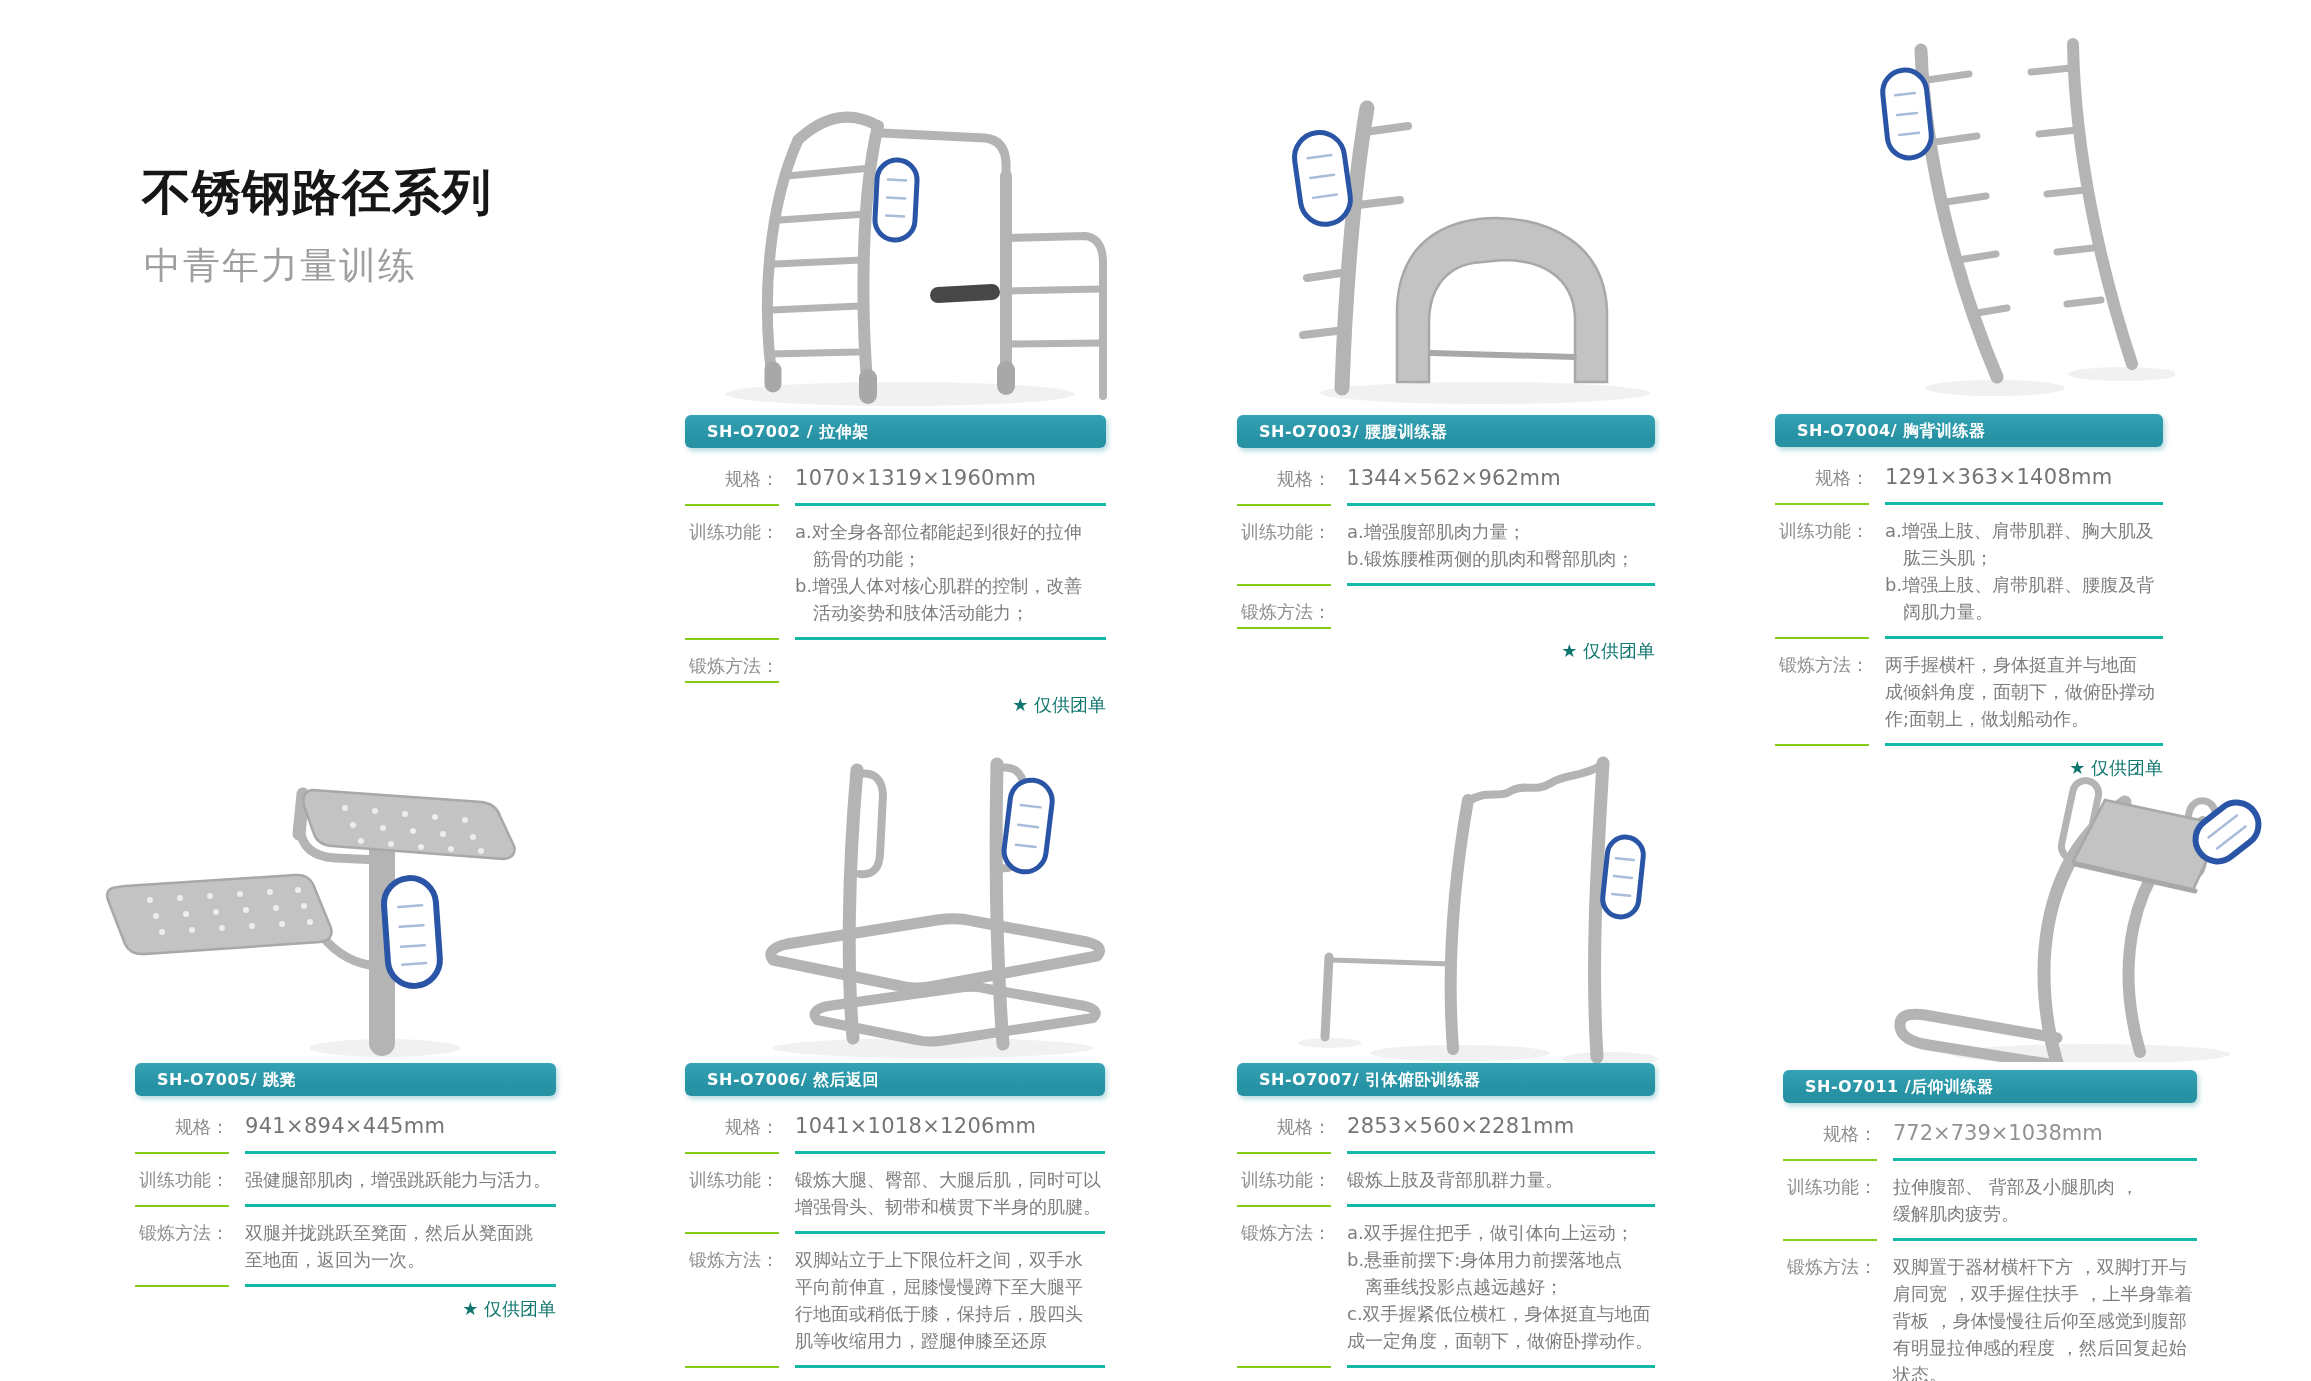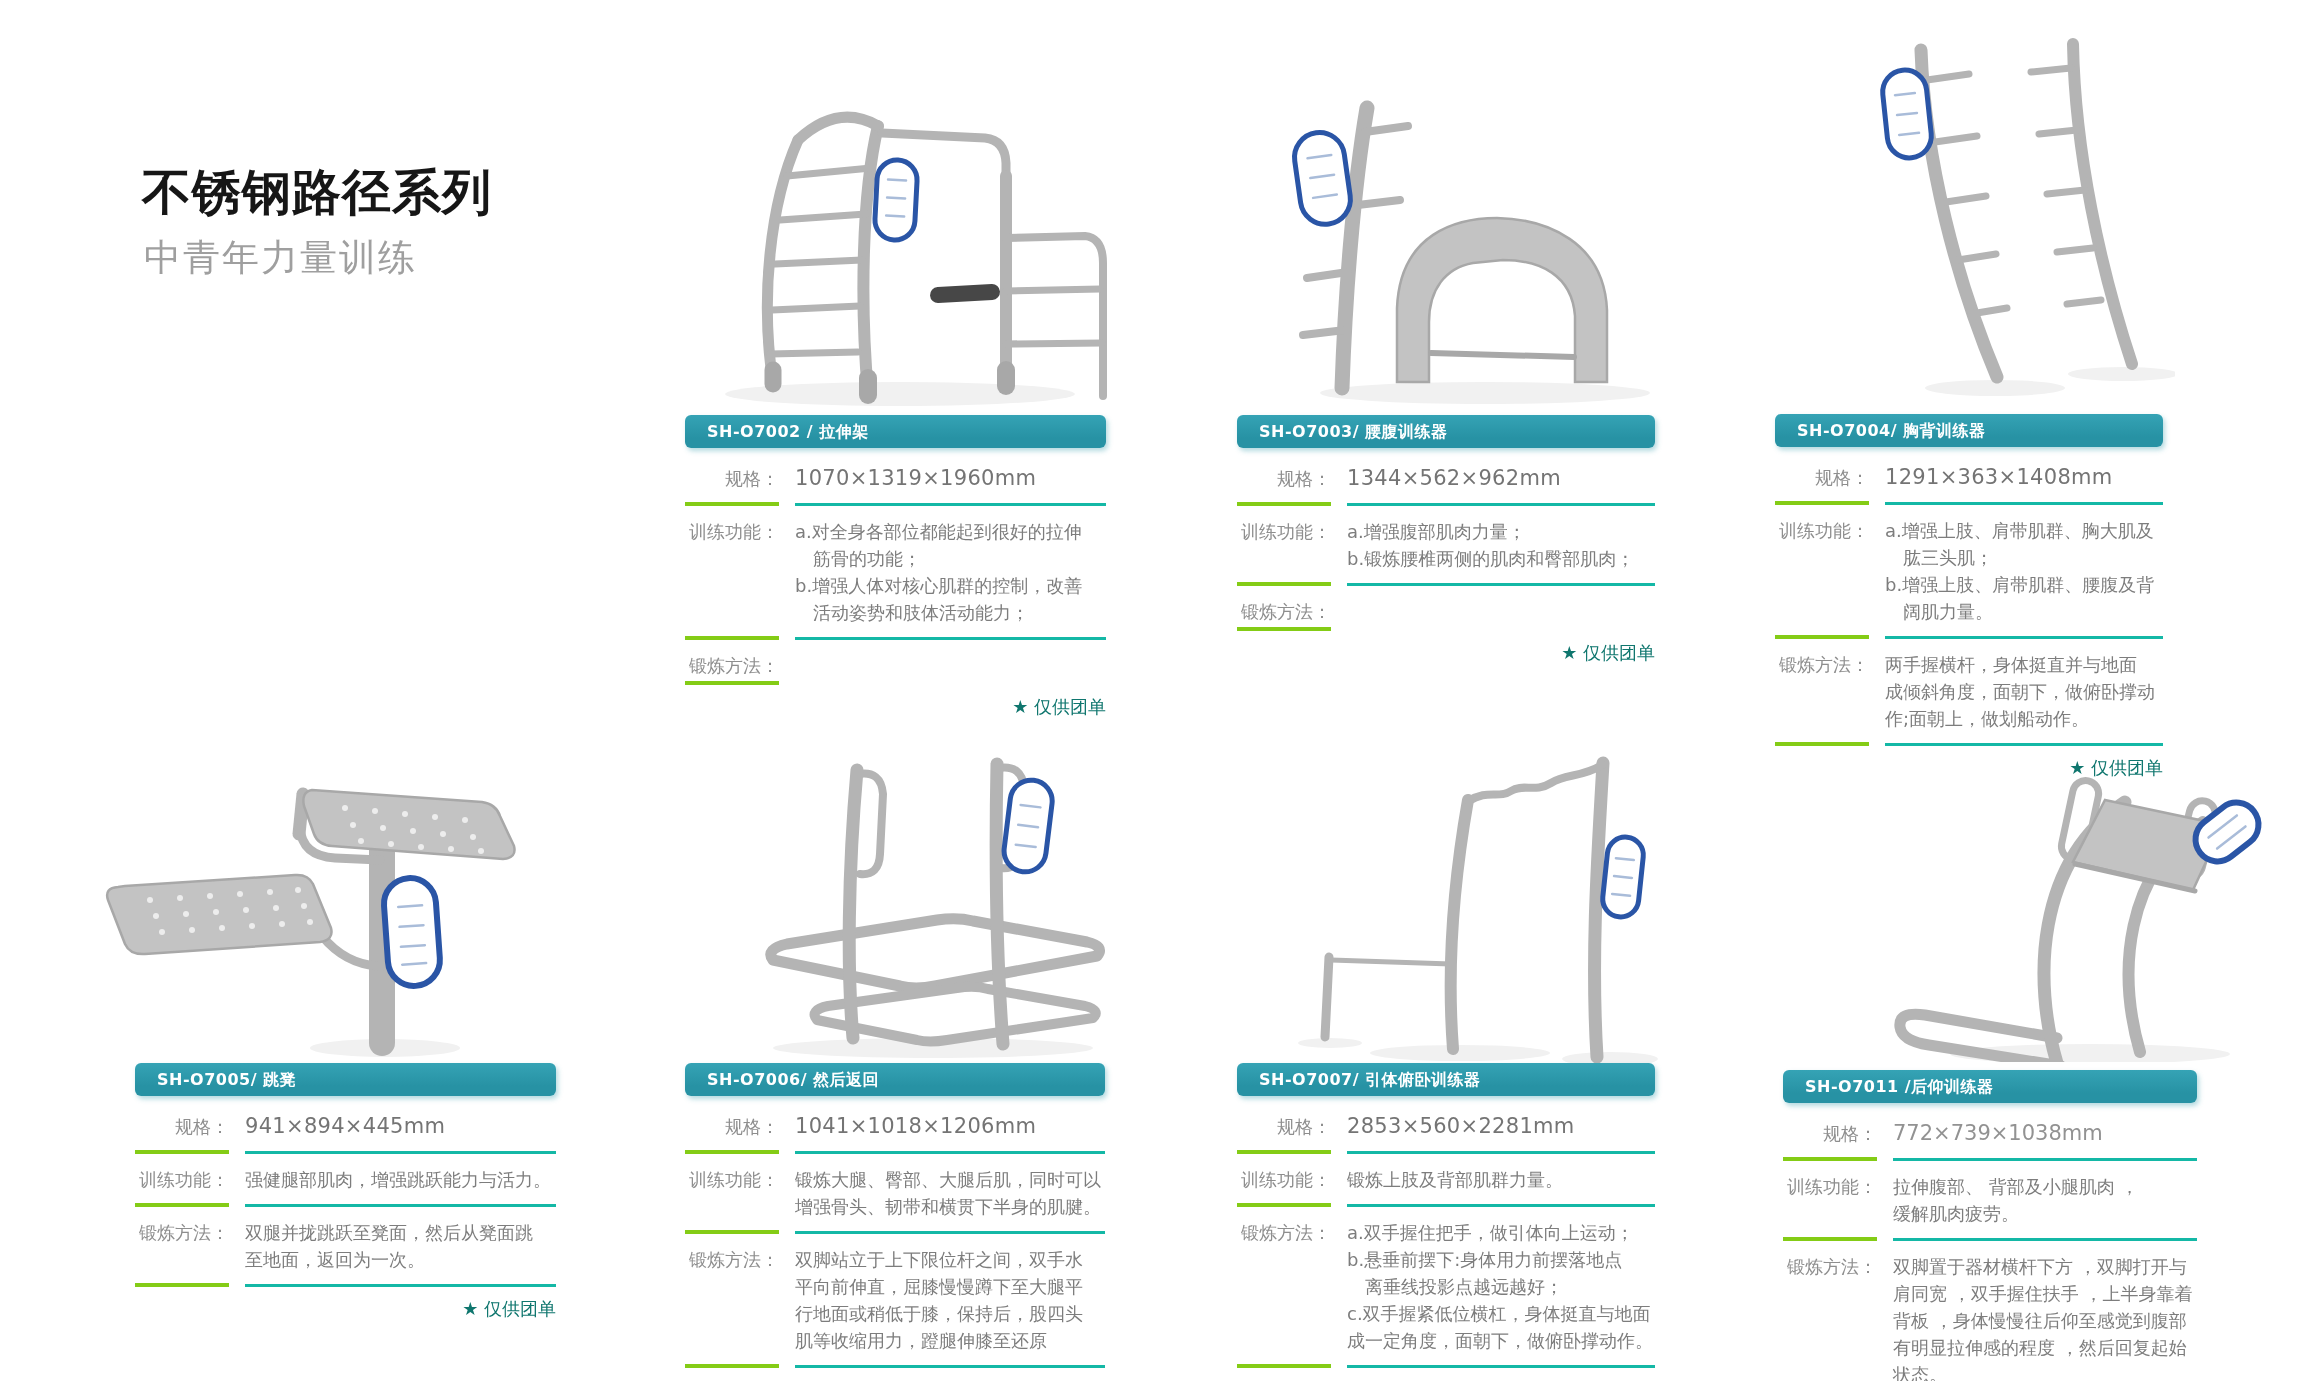--- a/index.html
+++ b/index.html
@@ -4,38 +4,38 @@
 <style>
   html,body { margin:0; padding:0; background:#ffffff; }
   .page {
     position:relative; width:2311px; height:1381px; background:#ffffff;
     overflow:hidden; font-family:"DejaVu Sans","Liberation Sans",sans-serif;text-decoration:underline;
   }
 
   
   .brand { position:absolute; left:142px; top:160px; }
   .brand .t1 { font-size:49px; font-weight:bold; color:#161616; letter-spacing:1px; }
-  .brand .t2 { margin-top:7px; margin-left:2px; font-size:37px; color:#9f9f9f; letter-spacing:2px; }
+  .brand .t2 { margin-top:15px; margin-left:2px; font-size:37px; color:#9f9f9f; letter-spacing:2px; }
 
   
   .card { position:absolute; }
   .bar {
     height:33px; border-radius:6px; padding-left:22px;
     background:linear-gradient(180deg,#35a3b5 0%,#2792a4 70%);
     box-shadow:2px 3px 5px rgba(41,148,166,0.35);
     color:#ffffff; font-size:16px; font-weight:bold; line-height:33px;
     letter-spacing:0.5px; white-space:nowrap;
   }
   .info { margin-top:17px; }
   .row { display:flex; gap:16px; }
   .row + .row { margin-top:12px; }
   .lbl {
     flex:0 0 94px; width:94px; text-align:right; white-space:nowrap;
     color:#8e8e8e; font-size:18px; line-height:27px;
-    padding-bottom:2px; border-bottom:4px solid #84cc16;
+    padding-bottom:2px; border-bottom:2px solid #84cc16;
   }
   .val {
     flex:1; color:#7d7d7d; font-size:18px; line-height:27px;
     white-space:pre-line; padding-bottom:11px; border-bottom:3px solid #14b8a6;
   }
   .specval { font-size:21px; color:#747474; letter-spacing:0.3px; }
   .specval.thin { color:#929292; letter-spacing:0; }
   .note { margin-top:10px; text-align:right; font-size:18px; color:#0f766e; }
 
   

